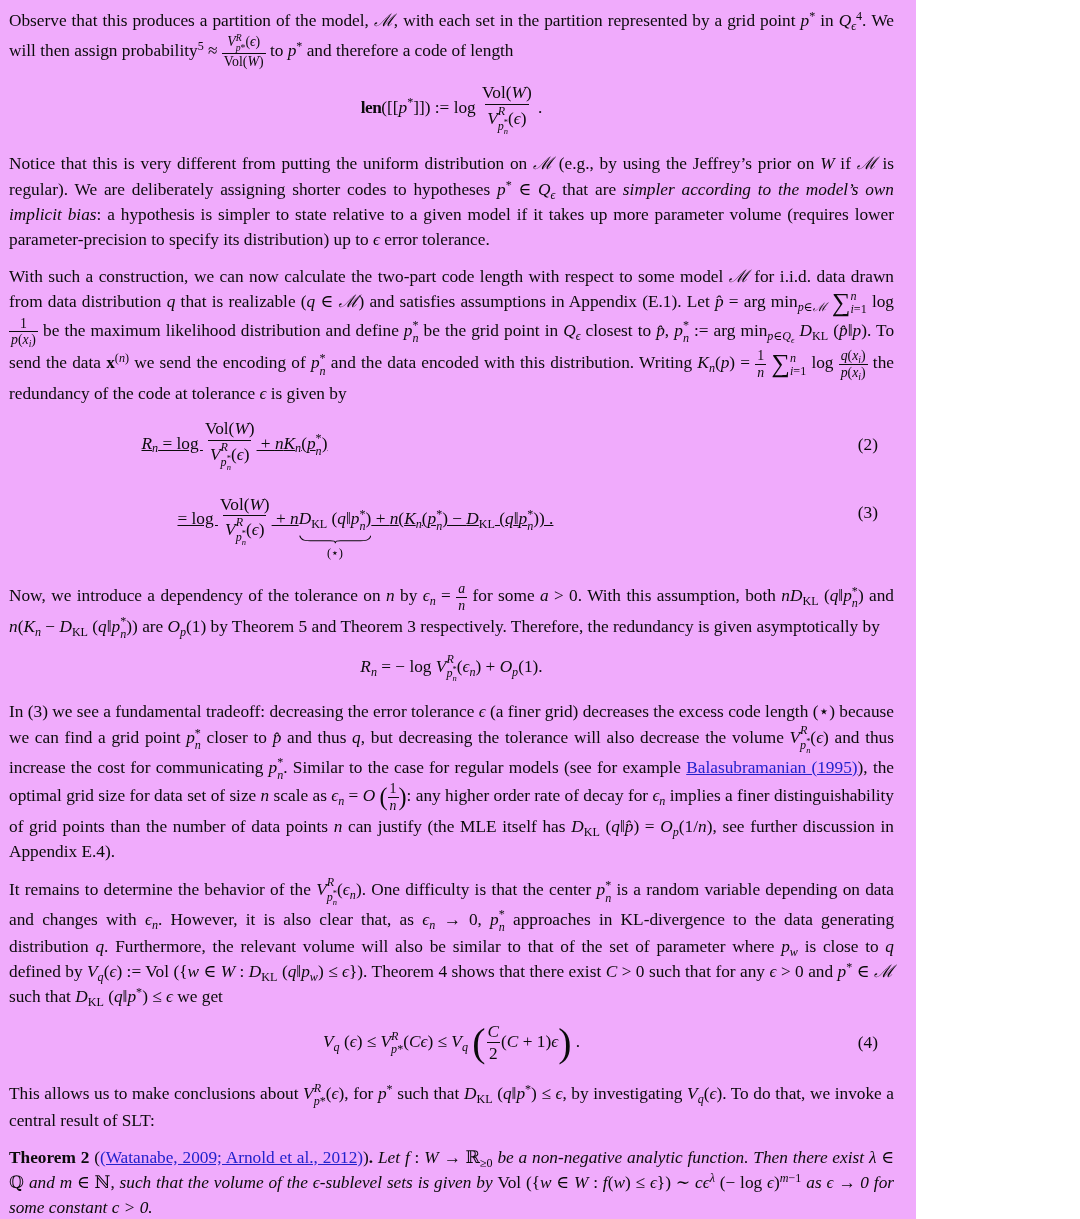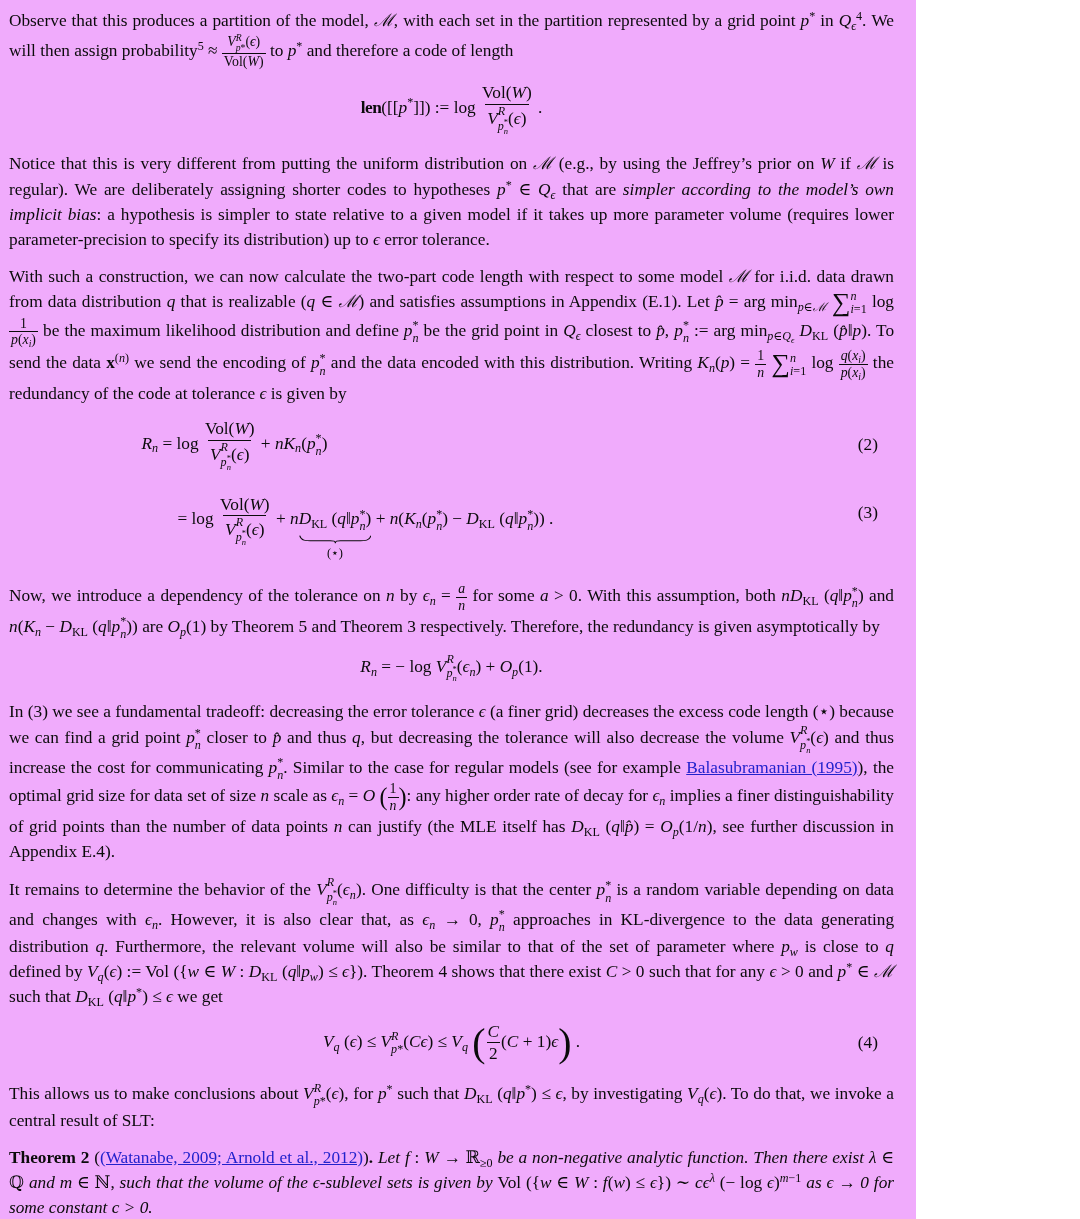--- a/index.html
+++ b/index.html
@@ -26,21 +26,21 @@
   .frac .fn{display:block;padding:0 2px;}
   .frac .fd{display:block;border-top:1px solid currentColor;padding:0 2px;}
   .dfrac{font-size:100%;line-height:1.25;}
   .sum{font-size:150%;line-height:0;vertical-align:-0.15em;}
   .bigp{font-size:230%;vertical-align:middle;line-height:0;font-weight:400;}
   .medp{font-size:140%;vertical-align:middle;line-height:0;}
   .eq{position:relative;text-align:center;margin:10px 0 16px 0;}
   .eq .mcontent{display:inline-block;text-align:left;}
   .alignblock{position:relative;margin:6px 0 34px 0;}
   .alignrow{position:relative;display:block;margin:7px 0;}
-  .alignrow .mcontent{display:block;width:620px;margin:0 auto;text-align:left;}
+  .alignrow .mcontent{display:block;width:620px;margin:0 auto;text-align:left;text-decoration:underline;}
   .alignrow.indent .mcontent{padding-left:36px;box-sizing:border-box;}
   .eqnum{position:absolute;right:16px;top:50%;transform:translateY(-50%);}
   .ubw{position:relative;display:inline-block;margin-top:28px;}
   .ubsvg{position:absolute;left:0;top:100%;width:100%;height:9px;margin-top:2px;}
   .ubl{position:absolute;top:calc(100% + 11px);left:50%;transform:translateX(-50%);
        font-size:72%;white-space:nowrap;}
 </style>
 </head>
 <body>
 

